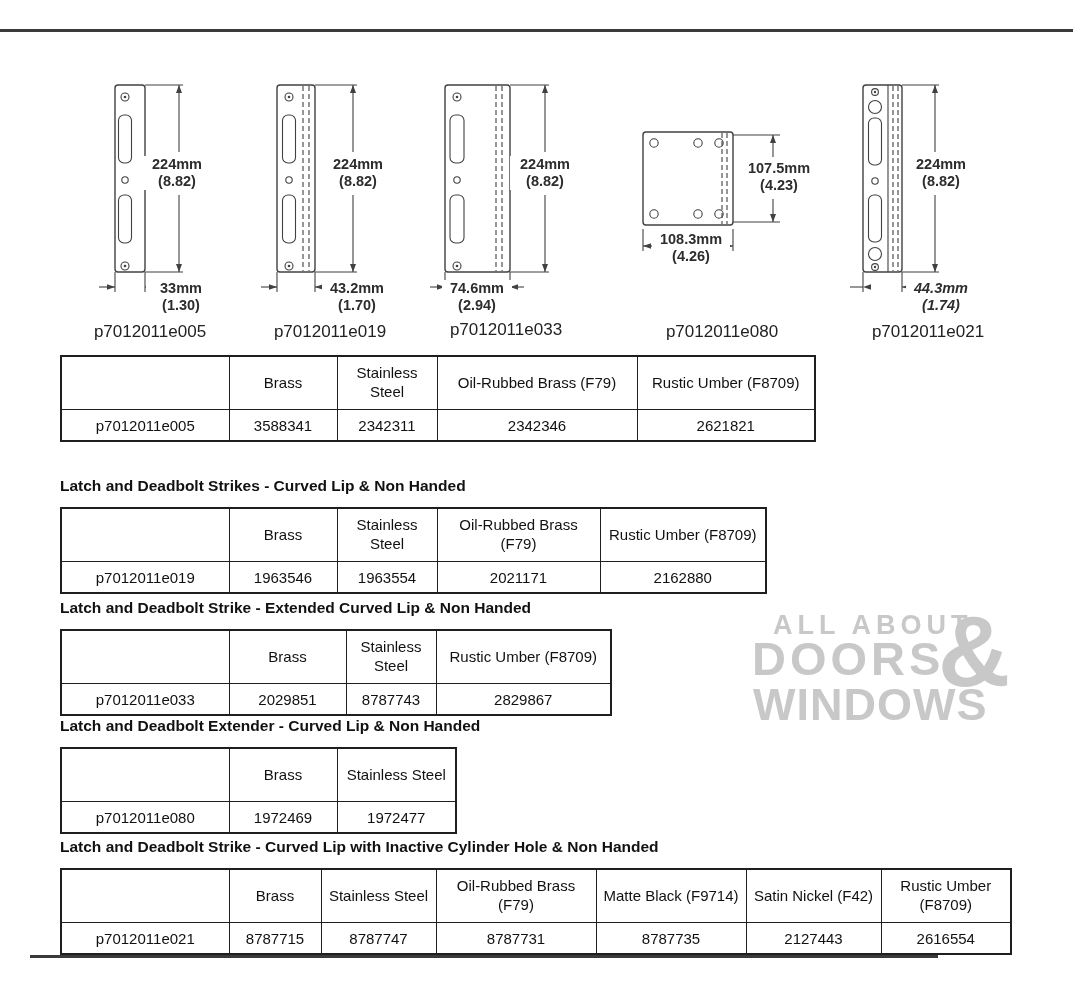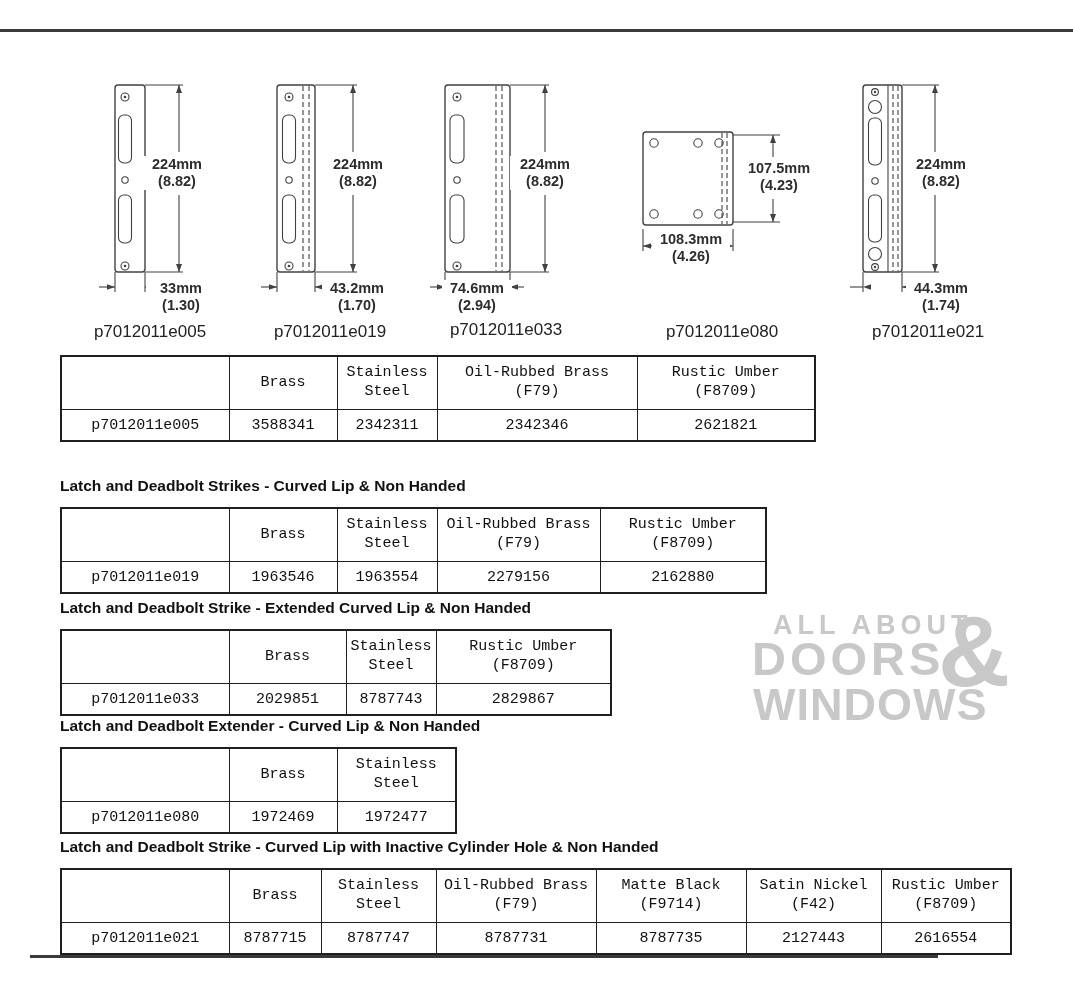--- a/index.html
+++ b/index.html
@@ -15,21 +15,21 @@
 
   
   .diag-svg { position:absolute; }
   .dim { position:absolute; width:70px; text-align:center; font-weight:bold; font-size:14.5px; line-height:17px; color:#2d2d2d; background:#fff; }
   .dim.wide { width:78px; }
   .part-label { position:absolute; width:150px; text-align:center; font-size:17px; color:#222; }
 
   
   .tblock { position:absolute; left:60px; }
   .tbl-title { font-size:15.5px; font-weight:bold; color:#111; margin:0 0 12px 0; white-space:nowrap; }
-  table.parts { border-collapse:collapse; table-layout:fixed; border:2px solid var(--ink); background:#fff;font-family:Liberation Mono, monospace; }
+  table.parts { border-collapse:collapse; table-layout:fixed; border:2px solid var(--ink); background:#fff; }
   table.parts th, table.parts td { border:1.5px solid var(--ink); text-align:center; vertical-align:middle; padding:0 4px; font-size:15px; color:#111; overflow:hidden; }
   table.parts th { height:52px; font-weight:normal; line-height:1.25; }
   table.parts td { height:30px; }
 
   
   .watermark { position:absolute; left:745px; top:608px; width:290px; height:160px; color:var(--wm); font-family:Liberation Sans, sans-serif; font-weight:bold; pointer-events:none; }
   .watermark > div { position:absolute; white-space:nowrap; }
   .wm-l1 { left:28px; top:2px;  font-size:27px; letter-spacing:5px; }
   .wm-l2 { left:7px;  top:23px; font-size:47px; letter-spacing:4px; }
   .wm-amp{ left:193px; top:-14px; font-size:100px; letter-spacing:0; }
@@ -206,21 +206,21 @@
       <line class="thin" x1="52" y1="192" x2="52" y2="212"></line>
     <line class="thin" x1="0" y1="207" x2="13" y2="207"></line>
       <line class="thin" x1="52" y1="207" x2="64" y2="207"></line>
     <polygon class="arr" points="13,207 21,204.2 21,209.8"></polygon>
       <polygon class="arr" points="52,207 60,204.2 60,209.8"></polygon>
   </svg>
   <div class="dim" style="left:906px; top:156px;">
     <div>224mm</div>
     <div>(8.82)</div>
   </div>
-  <div class="dim" style="left:906px; top:280px;">
+  <div class="dim" style="left:906px; top:280px;font-style:italic;">
     <div>44.3mm</div>
     <div>(1.74)</div>
   </div>
   <div class="part-label" style="left:853px; top:322px;">p7012011e021</div>
 
   <div class="watermark">
     <div class="wm-l1">ALL ABOUT</div>
     <div class="wm-l2">DOORS</div>
     <div class="wm-amp">&amp;</div>
     <div class="wm-l3">WINDOWS</div>
@@ -273,21 +273,21 @@
             <th>Stainless Steel</th>
             <th>Oil-Rubbed Brass (F79)</th>
             <th>Rustic Umber (F8709)</th>
           </tr>
         </thead>
         <tbody>
           <tr>
             <td>p7012011e019</td>
             <td>1963546</td>
             <td>1963554</td>
-            <td>2279156</td>
+            <td>2021171</td>
             <td>2162880</td>
           </tr>
         </tbody>
       </table>
   </section>
 
   <section class="tblock" style="top:599px;">
     <div class="tbl-title">Latch and Deadbolt Strike - Extended Curved Lip &amp; Non Handed</div>
     <table class="parts">
         <colgroup>

